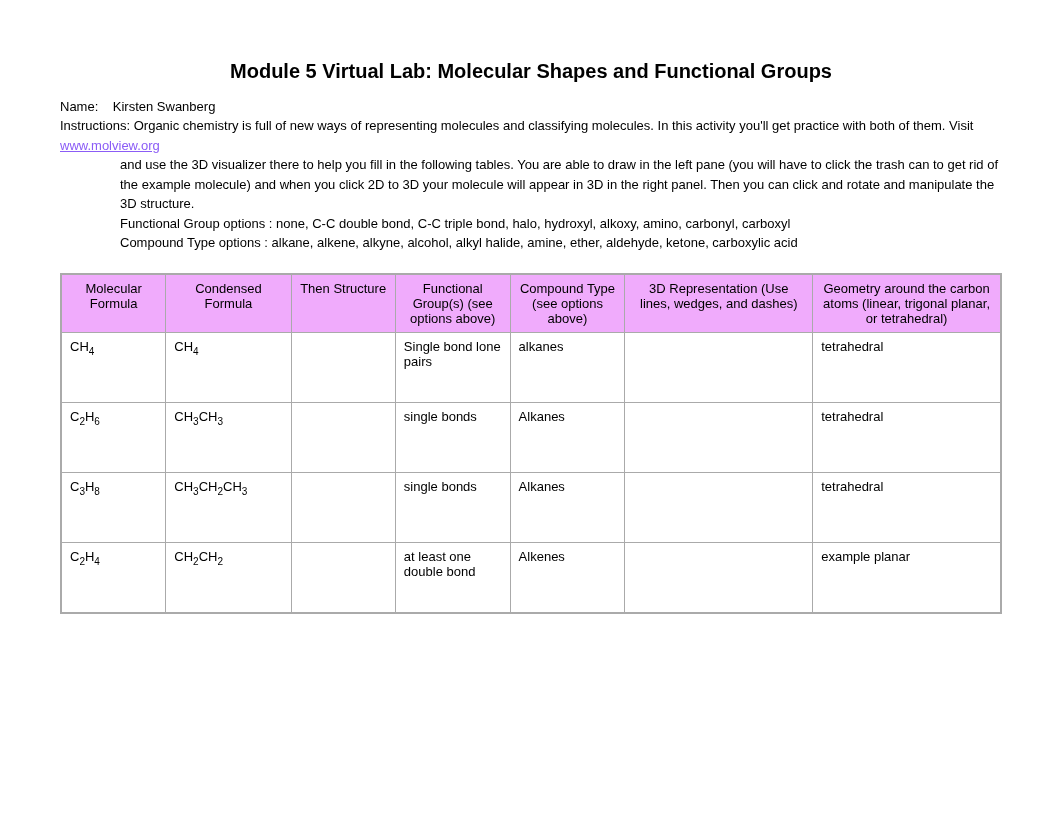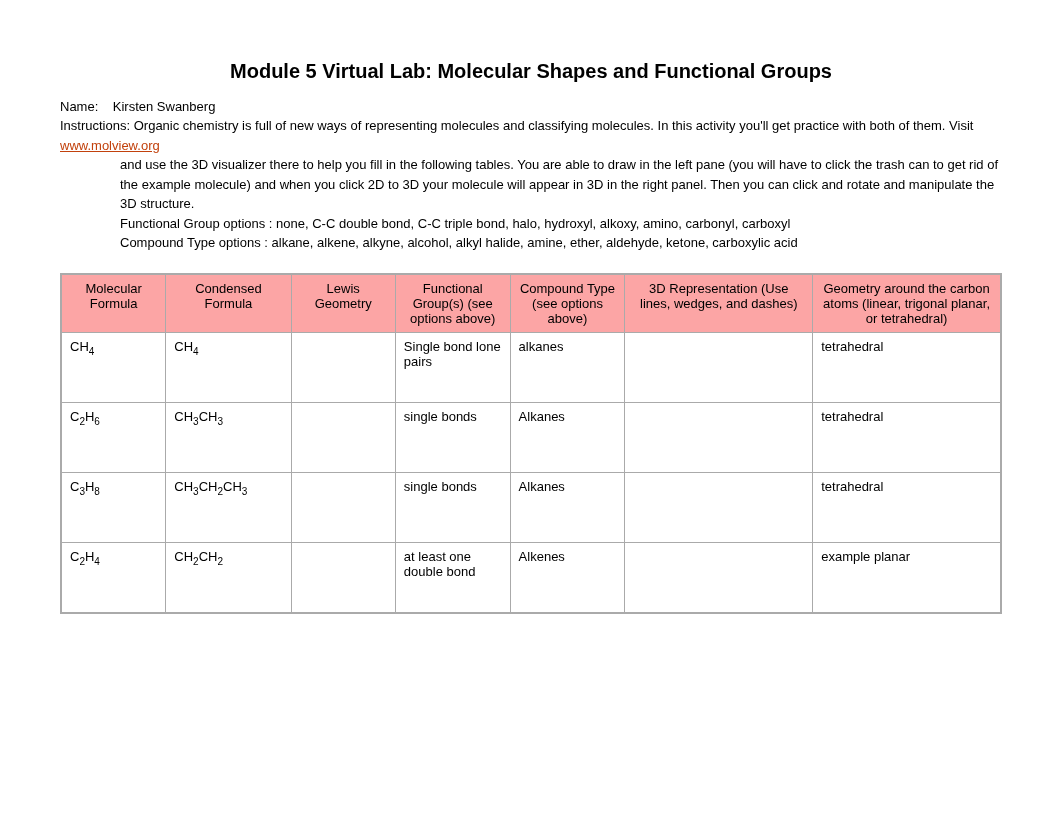--- a/index.html
+++ b/index.html
@@ -26,38 +26,38 @@
     }
     .instructions {
       margin-bottom: 20px;
       font-size: 13px;
       line-height: 1.5;
     }
     .instructions .indent {
       margin-left: 60px;
     }
     .instructions a {
-      color: #c2410c;
+      color: #8b5cf6;
     }
     .table-container {
       border: 1px solid #aaa;
       margin-top: 20px;
     }
     table {
       width: 100%;
       border-collapse: collapse;
     }
     th, td {
       border: 1px solid #aaa;
       padding: 6px 8px;
       vertical-align: top;
       font-size: 13px;
     }
     th {
-      background: #fca5a5;
+      background: #f0abfc;
       font-weight: normal;
     }
     .col-mol { width: 100px; }
     .col-cond { width: 120px; }
     .col-lewis { width: 100px; }
     .col-func { width: 110px; }
     .col-comp { width: 110px; }
     .col-3d { width: 180px; }
     .col-geo { width: 180px; }
     sub {
@@ -97,21 +97,21 @@
     <table>
       <thead>
         <tr>
           <th class="col-mol">
             <span>Molecular Formula</span>
           </th>
           <th class="col-cond">
             <span>Condensed Formula</span>
           </th>
           <th class="col-lewis">
-            <span>Lewis Geometry</span>
+            <span>Then Structure</span>
           </th>
           <th class="col-func">
             <span>Functional Group(s) (see options above)</span>
           </th>
           <th class="col-comp">
             <span>Compound Type (see options above)</span>
           </th>
           <th class="col-3d">
             <span>3D Representation (Use lines, wedges, and dashes)</span>
           </th>

